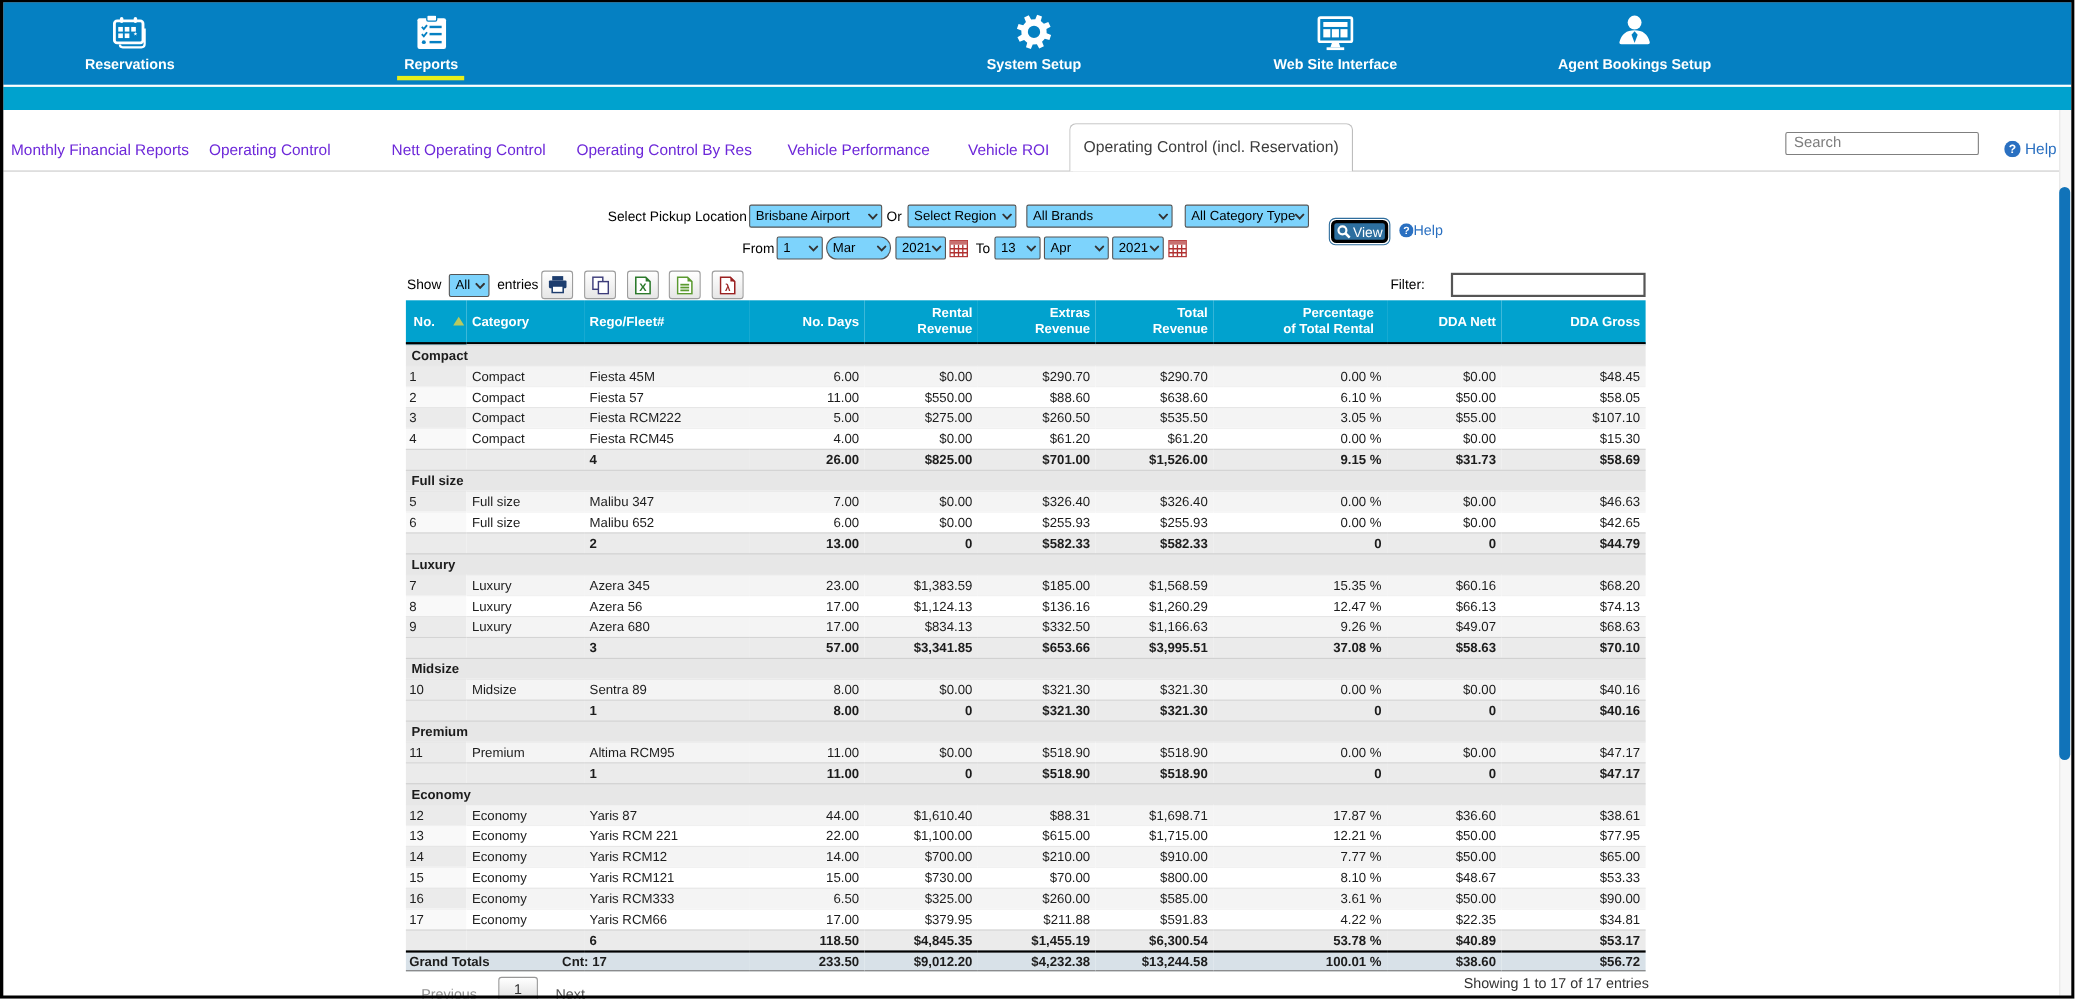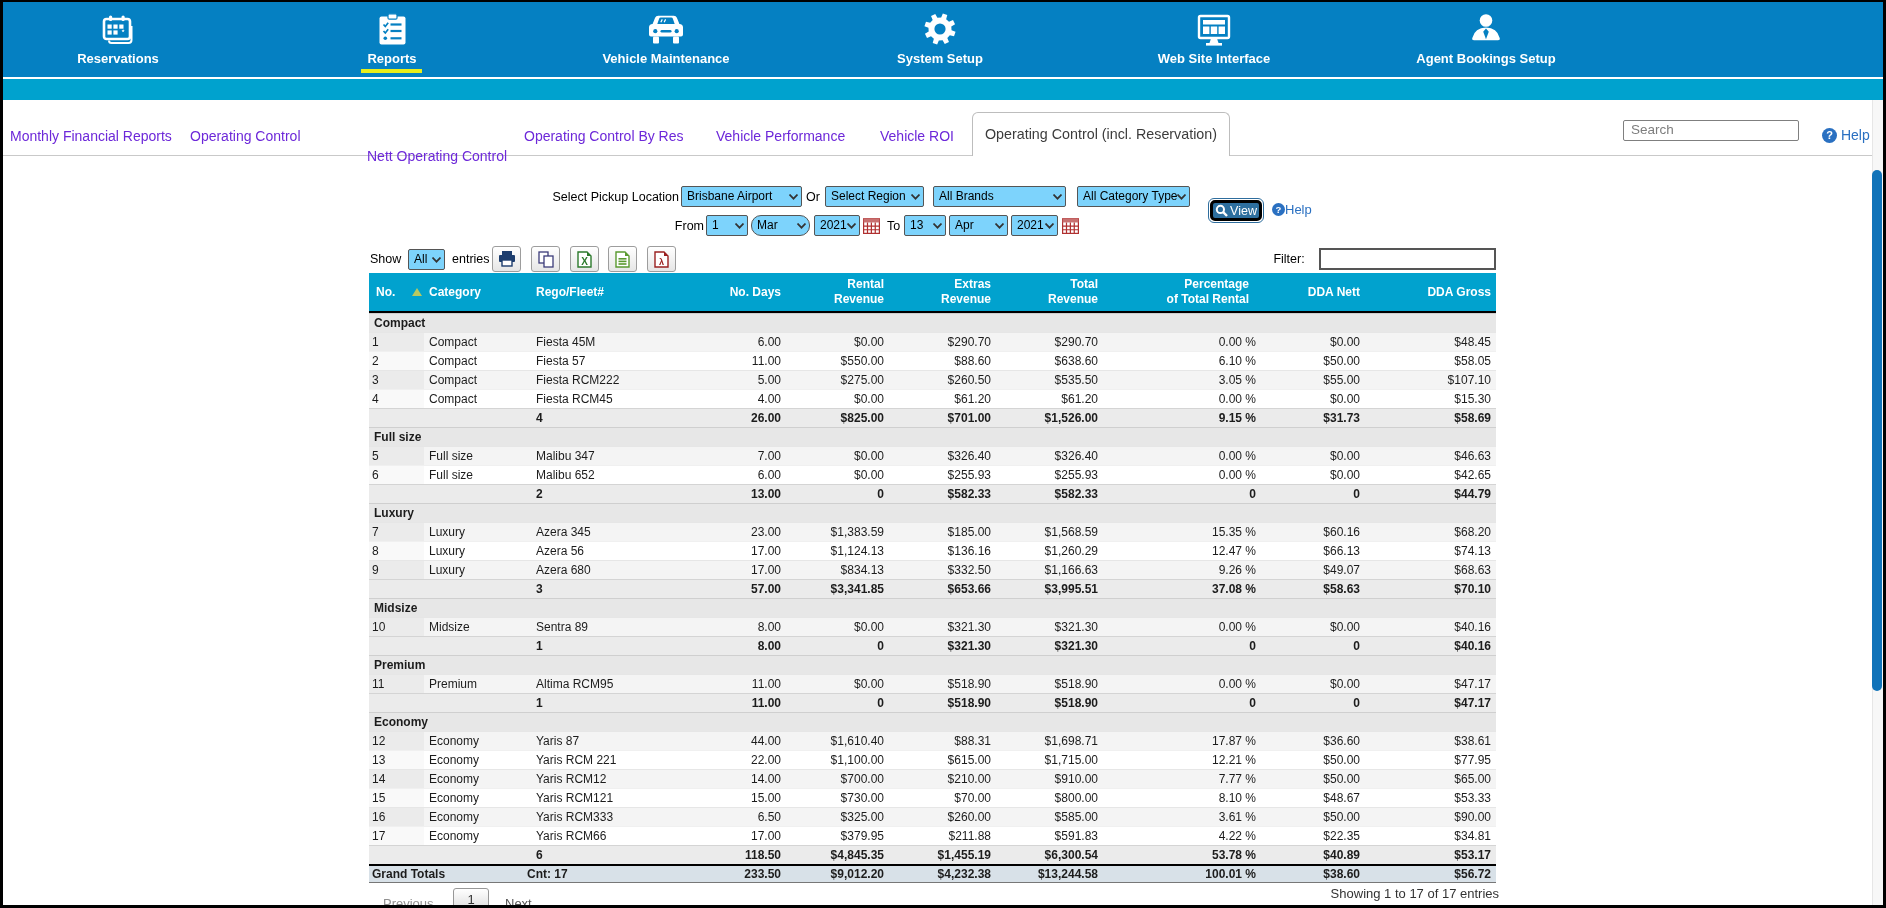--- a/index.html
+++ b/index.html
@@ -85,35 +85,20 @@
         <path d="M6.5 11.5 l1.8 2 L11.2 9.8" stroke="#0580c2" stroke-width="1.7" fill="none"></path>
         <rect x="13.5" y="10.4" width="11" height="2.2" fill="#0580c2"></rect>
         <path d="M6.5 18 l1.8 2 L11.2 16.3" stroke="#0580c2" stroke-width="1.7" fill="none"></path>
         <rect x="13.5" y="16.9" width="11" height="2.2" fill="#0580c2"></rect>
         <circle cx="8.3" cy="25.3" r="1.8" fill="#0580c2"></circle>
         <rect x="13.5" y="24.2" width="11" height="2.2" fill="#0580c2"></rect>
       </svg>
     </div>
     <div class="lbl">Reports</div>
   </div>
-  <div class="navitem" style="left:553px;">
-    <div class="ic">
-      <svg width="40" height="32" viewBox="0 0 40 32">
-        <path d="M3 14.5 q0-3.5 3.6-3.5 l2.5-6.2 q0.8-2 3.1-2 h15.6 q2.3 0 3.1 2 l2.5 6.2 q3.6 0 3.6 3.5 v7 q0 2-2 2 h-30 q-2 0-2-2 z" fill="#fff"></path>
-        <path d="M11.3 11 l1.9-5.5 q0.3-1 1.5-1 h10.6 q1.2 0 1.5 1 l1.9 5.5 z" fill="#0580c2"></path>
-        <rect x="7" y="23.5" width="6" height="7" rx="1" fill="#fff"></rect>
-        <rect x="27" y="23.5" width="6" height="7" rx="1" fill="#fff"></rect>
-        <circle cx="9.3" cy="18.2" r="2.1" fill="#0580c2"></circle>
-        <circle cx="30.7" cy="18.2" r="2.1" fill="#0580c2"></circle>
-        <rect x="14.5" y="17" width="11" height="2.6" rx="1.3" fill="#0580c2"></rect>
-        <path d="M16.3 6.4 l-1.5 2.8 M19.6 6.4 l-1.5 2.8" stroke="#fff" stroke-width="1.2"></path>
-      </svg>
-    </div>
-    <div class="lbl">Vehicle Maintenance</div>
-  </div>
   <div class="navitem" style="left:827px;">
     <div class="ic">
       <svg width="32" height="32" viewBox="0 0 32 32">
         <path fill="#fff" fill-rule="evenodd" d="M13.38 4.70 L17.18 4.46 L18.84 0.46 L23.28 1.98 L22.14 6.16 L25.00 8.68 L29.00 7.02 L31.06 11.24 L27.30 13.38 L27.54 17.18 L31.54 18.84 L30.02 23.28 L25.84 22.14 L23.32 25.00 L24.98 29.00 L20.76 31.06 L18.62 27.30 L14.82 27.54 L13.16 31.54 L8.72 30.02 L9.86 25.84 L7.00 23.32 L3.00 24.98 L0.94 20.76 L4.70 18.62 L4.46 14.82 L0.46 13.16 L1.98 8.72 L6.16 9.86 L8.68 7.00 L7.02 3.00 L11.24 0.94 Z M21.6 16.0 A5.6 5.6 0 1 0 10.4 16.0 A5.6 5.6 0 1 0 21.6 16.0 Z"></path>
       </svg>
     </div>
     <div class="lbl">System Setup</div>
   </div>
   <div class="navitem" style="left:1101px;">
     <div class="ic">
@@ -138,21 +123,21 @@
       </svg>
     </div>
     <div class="lbl">Agent Bookings Setup</div>
   </div>
   <div id="ul-reports"></div>
 </div>
 <div id="strip"></div>
 <div id="tabline"></div>
 <div class="tab" style="left:10px;">Monthly Financial Reports</div>
 <div class="tab" style="left:190px;">Operating Control</div>
-<div class="tab" style="left:367px;margin-top:20px;">Nett Operating Control</div>
+<div class="tab" style="left:356px;">Nett Operating Control</div>
 <div class="tab" style="left:524px;">Operating Control By Res</div>
 <div class="tab" style="left:716px;">Vehicle Performance</div>
 <div class="tab" style="left:880px;">Vehicle ROI</div>
 <div id="activetab">Operating Control (incl. Reservation)</div>
 <div id="searchbox">Search</div>
 <div class="abs helplink" style="left:1822px; top:127px;">
   <svg width="15" height="15" viewBox="0 0 15 15" style="vertical-align:-3px;">
       <circle cx="7.5" cy="7.5" r="7.5" fill="#2a70c1"></circle>
       <text x="7.5" y="11.2" font-size="11" font-weight="bold" fill="#fff" text-anchor="middle" font-family="Liberation Sans">?</text>
     </svg> Help
@@ -251,21 +236,21 @@
       <rect x="3.5" y="12.2" width="8" height="1.6" fill="#5a9a30"></rect>
     </svg>
   </div>
 <div class="tbtn" style="left:647px;">
     <svg width="15" height="17" viewBox="0 0 15 17">
       <path d="M1 1 h9 l4 4 v11 h-13 z" fill="#fff" stroke="#9a2020" stroke-width="1.4"></path>
       <path d="M10 1 l4 4 h-4 z" fill="#9a2020"></path>
       <text x="7.5" y="13.5" font-size="9" font-weight="bold" fill="#9a2020" text-anchor="middle" font-family="Liberation Sans">λ</text>
     </svg>
   </div>
-<div class="abs lbl13" style="left:1264px; top:252px; width:50px; text-align:center;">Filter:</div>
+<div class="abs lbl13" style="left:1264px; top:252px; width:50px; text-align:left;">Filter:</div>
 <div id="filterinput"></div>
 
 <div id="showinfo">Showing 1 to 17 of 17 entries</div>
 <div id="pgPrev">Previous</div>
 <div id="pgBox">1</div>
 <div id="pgNext">Next</div>
 <div id="frame"></div>
 <table id="tbl">
 <colgroup>
 <col style="width:55px">
@@ -583,21 +568,21 @@
         <td class="r">118.50</td>
         <td class="r">$4,845.35</td>
         <td class="r">$1,455.19</td>
         <td class="r">$6,300.54</td>
         <td class="r">53.78 %</td>
         <td class="r">$40.89</td>
         <td class="r">$53.17</td>
       </tr>
 <tr class="grand">
         <td class="c1" colspan="2">Grand Totals</td>
-        <td style="padding-left:16px; overflow:visible;"><span style="position:relative; left:-20px;">Cnt: 17</span></td>
+        <td style="padding-left:0; overflow:visible;"><span style="position:relative; left:-20px;">Cnt: 17</span></td>
         <td class="r">233.50</td>
         <td class="r">$9,012.20</td>
         <td class="r">$4,232.38</td>
         <td class="r">$13,244.58</td>
         <td class="r">100.01 %</td>
         <td class="r">$38.60</td>
         <td class="r">$56.72</td>
       </tr>
 </tbody>
 </table>

